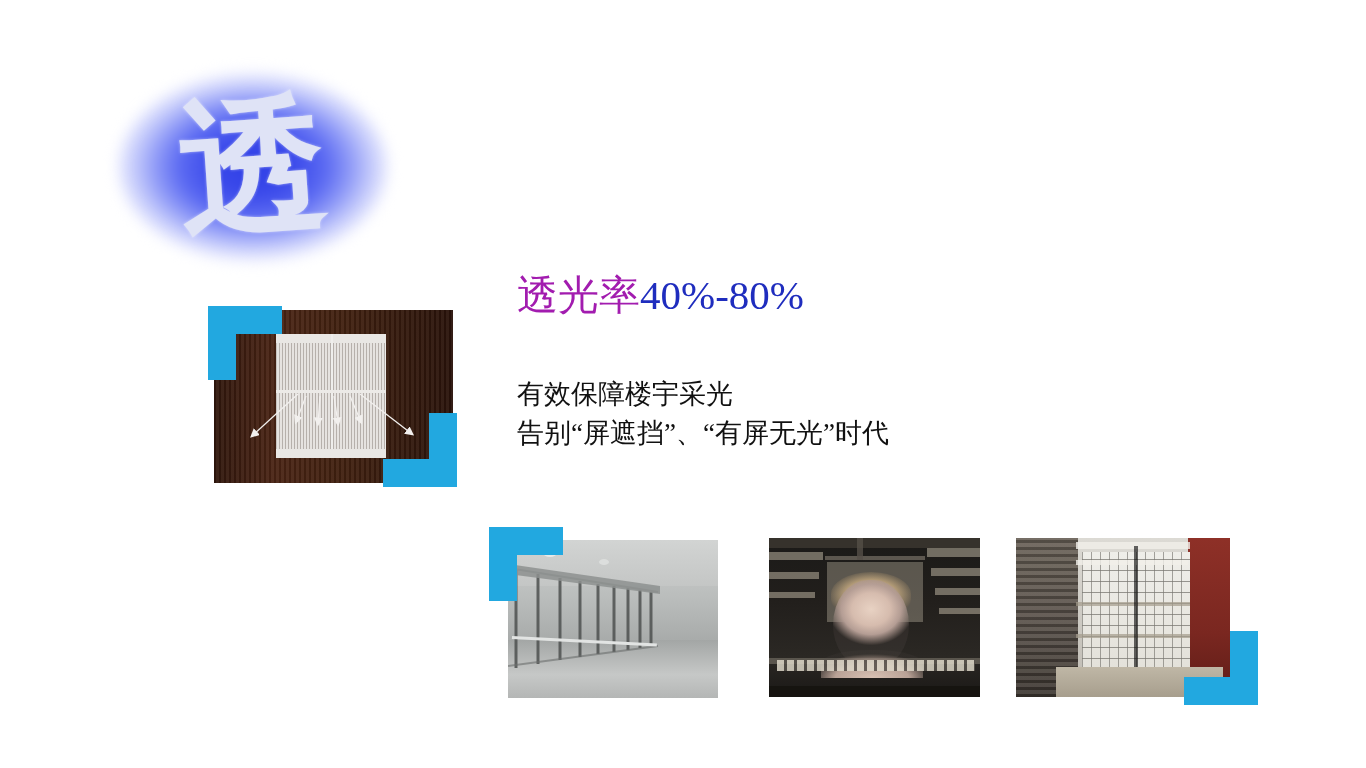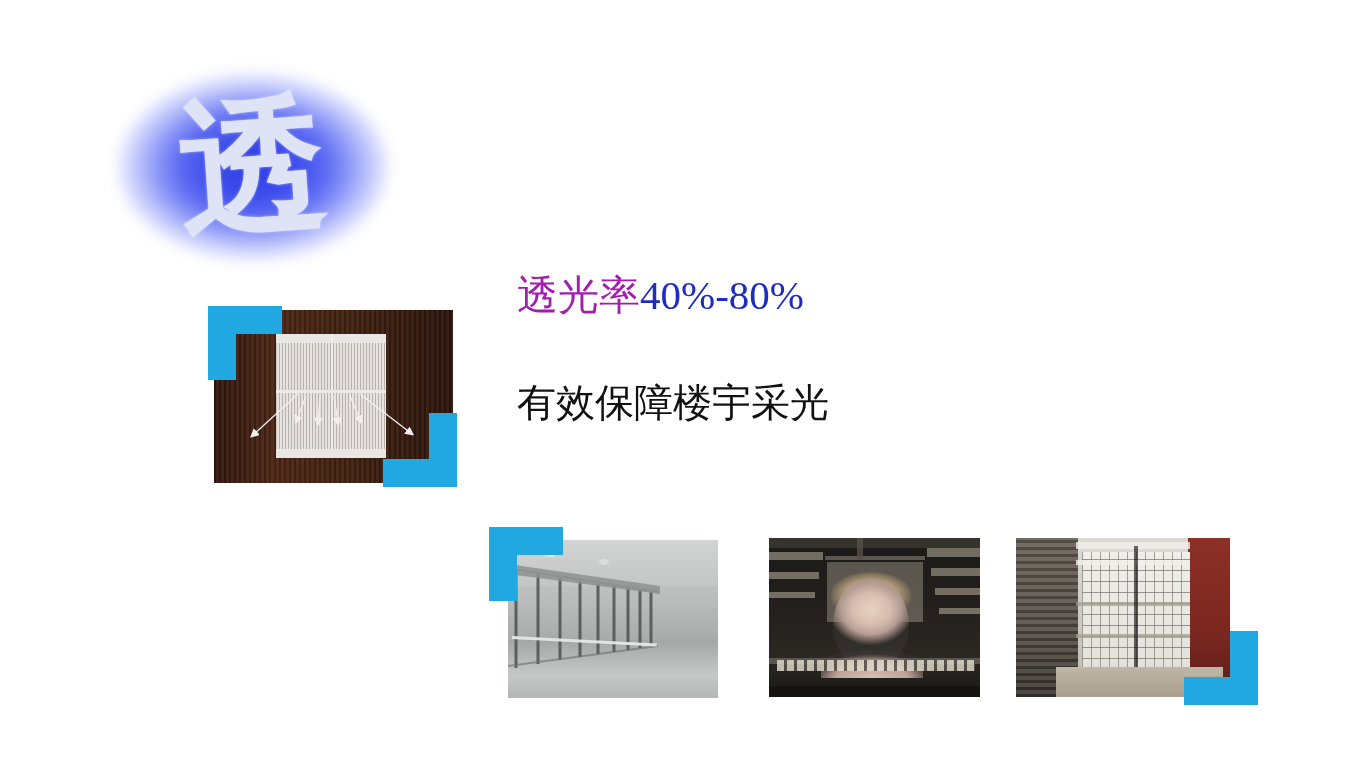--- a/index.html
+++ b/index.html
@@ -71,21 +71,21 @@
     line-height: 1.15;
     white-space: nowrap;
   }
   #headline .hl-label { color: #a21caf; }
   #headline .hl-value { color: #1f2dbe; margin-top: 48px; }
 
   #body-text {
     position: absolute;
     left: 517px;
     top: 375px;
-    font-size: 39px;
+    font-size: 27px;
     line-height: 1.45;
     color: #111111;
     white-space: nowrap;
   }
   #body-text .body-line { display: block; }
 
   
   .photo {
     position: absolute;
     overflow: visible;
@@ -236,20 +236,21 @@
   <div id="title-glow"></div>
   <div id="title-char">透</div>
 </div>
 
 <div id="headline">
   <span class="hl-label">透光率</span><span class="hl-value">40%-80%</span>
 </div>
 
 <div id="body-text">
   <span class="body-line">有效保障楼宇采光</span>
+  <span class="body-line">告别“屏遮挡”、“有屏无光”时代</span>
 </div>
 
 <div class="photo" id="photo-mesh">
   <div class="photo-canvas">
     <div class="bg-wood"></div>
     <div class="panel">
       <div class="panel-split"></div>
       <div class="panel-rail"></div>
     </div>
     <svg class="arrows" viewBox="0 0 239 173">

